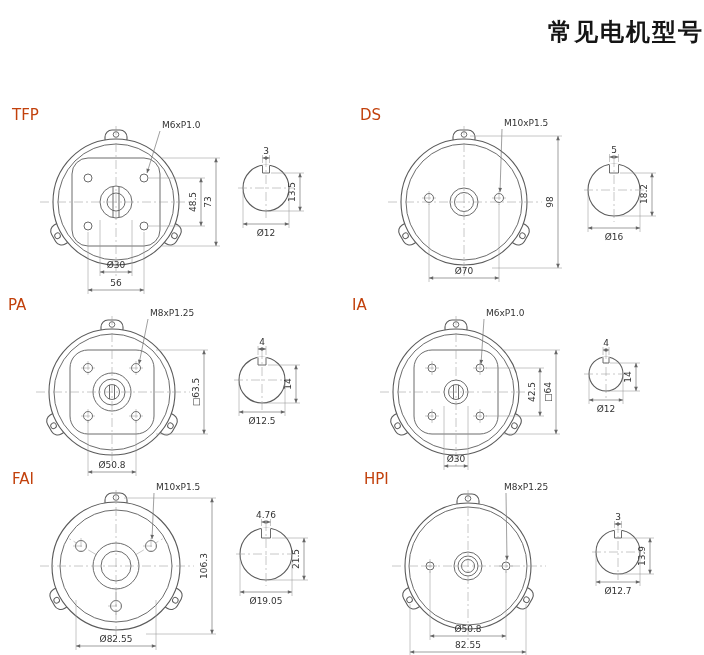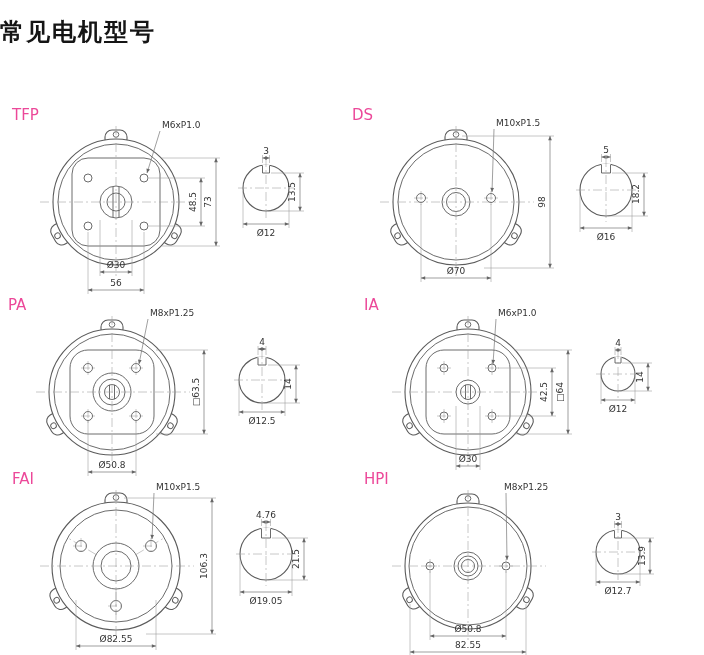--- a/index.html
+++ b/index.html
@@ -1,21 +1,21 @@
 <!DOCTYPE html>
 <html><head>
 <meta charset="utf-8">
 <style>
   * { margin:0; padding:0; box-sizing:border-box; }
   html,body { width:704px; height:655px; background:#ffffff; overflow:hidden;
     font-family:"DejaVu Sans","Liberation Sans",sans-serif; position:relative; }
-  .title { position:absolute; top:16px; left:0; width:100%; text-align:left;
+  .title { position:absolute; top:16px; left:0; width:100%; text-align:right;
     font-size:24px; font-weight:bold; color:#151515; letter-spacing:2px; }
   .panel { position:absolute; width:348px; height:190px; }
-  .model { position:absolute; top:2px; left:8px; font-size:15px; color:#ec4899; }
+  .model { position:absolute; top:2px; left:8px; font-size:15px; color:#c2410c; }
   .panel svg { position:absolute; top:10px; left:0; }
   svg text { font-size:9px; fill:#333; font-family:"DejaVu Sans","Liberation Sans",sans-serif; }
   .ol   { fill:#fff; stroke:#5b5b5b; stroke-width:1.1; }
   .ol2  { fill:none; stroke:#5b5b5b; stroke-width:0.9; }
   .hole { fill:#fff; stroke:#5b5b5b; stroke-width:0.9; }
   .cl   { stroke:#9a9a9a; stroke-width:0.55; stroke-dasharray:9 3 2 3; fill:none; }
   .dim  { stroke:#777; stroke-width:0.7; fill:none; }
   .ext  { stroke:#999; stroke-width:0.55; }
   .mask { fill:#fff; stroke:none; }
 </style>
@@ -98,21 +98,21 @@
    <line class="dim" x1="296" y1="59" x2="296" y2="97" marker-start="url(#m0)" marker-end="url(#m0)"></line>
    <text transform="translate(291 78) rotate(-90)" text-anchor="middle">13.5</text>
    <line class="ext" x1="239" y1="77" x2="239" y2="114"></line>
         <line class="ext" x1="285" y1="77" x2="285" y2="114"></line>
    <line class="dim" x1="239" y1="110" x2="285" y2="110" marker-start="url(#m0)" marker-end="url(#m0)"></line>
    <text x="262" y="122" text-anchor="middle">Ø12</text>
   </g>
  </svg>
 </div>
 
-<div class="panel" style="left:344px;top:104px">
+<div class="panel" style="left:352px;top:104px">
  <div class="model">DS</div>
  <svg width="348" height="180" viewBox="0 0 348 180">
   <defs>
         <marker id="m1" viewBox="0 0 10 10" refX="9.5" refY="5" markerWidth="7" markerHeight="7" orient="auto-start-reverse">
           <path d="M1,1.2 L9.5,5 L1,8.8 Z" fill="#666"></path>
         </marker>
       </defs>
   <g>
    <g transform="rotate(0 112 88)">
           <rect class="ol" x="101" y="16" width="22" height="16" rx="7"></rect>
@@ -252,21 +252,21 @@
    <line class="dim" x1="296" y1="61" x2="296" y2="99" marker-start="url(#m2)" marker-end="url(#m2)"></line>
    <text transform="translate(291 80) rotate(-90)" text-anchor="middle">14</text>
    <line class="ext" x1="239" y1="78" x2="239" y2="112"></line>
         <line class="ext" x1="285" y1="78" x2="285" y2="112"></line>
    <line class="dim" x1="239" y1="108" x2="285" y2="108" marker-start="url(#m2)" marker-end="url(#m2)"></line>
    <text x="262" y="120" text-anchor="middle">Ø12.5</text>
   </g>
  </svg>
 </div>
 
-<div class="panel" style="left:356px;top:294px">
+<div class="panel" style="left:344px;top:294px">
  <div class="model">IA</div>
  <svg width="348" height="180" viewBox="0 0 348 180">
   <defs>
         <marker id="m3" viewBox="0 0 10 10" refX="9.5" refY="5" markerWidth="7" markerHeight="7" orient="auto-start-reverse">
           <path d="M1,1.2 L9.5,5 L1,8.8 Z" fill="#666"></path>
         </marker>
       </defs>
   <g>
    <g transform="rotate(0 112 88)">
           <rect class="ol" x="101" y="16" width="22" height="16" rx="7"></rect>

